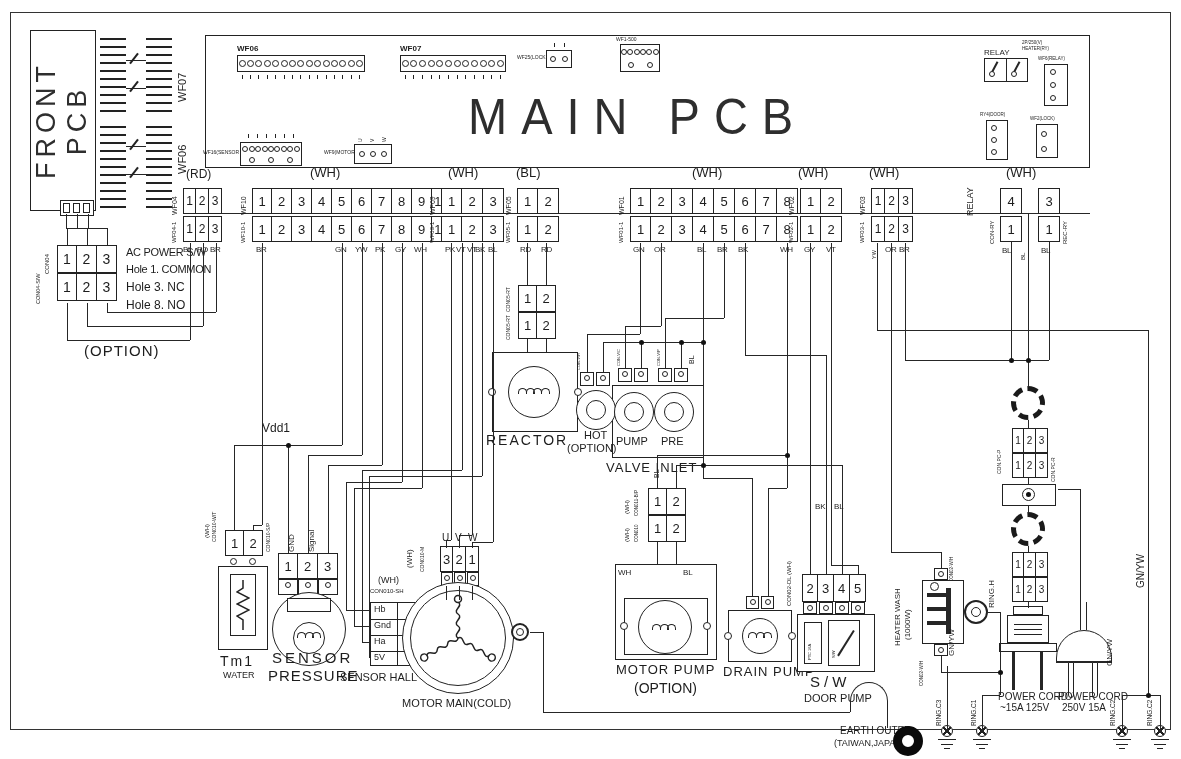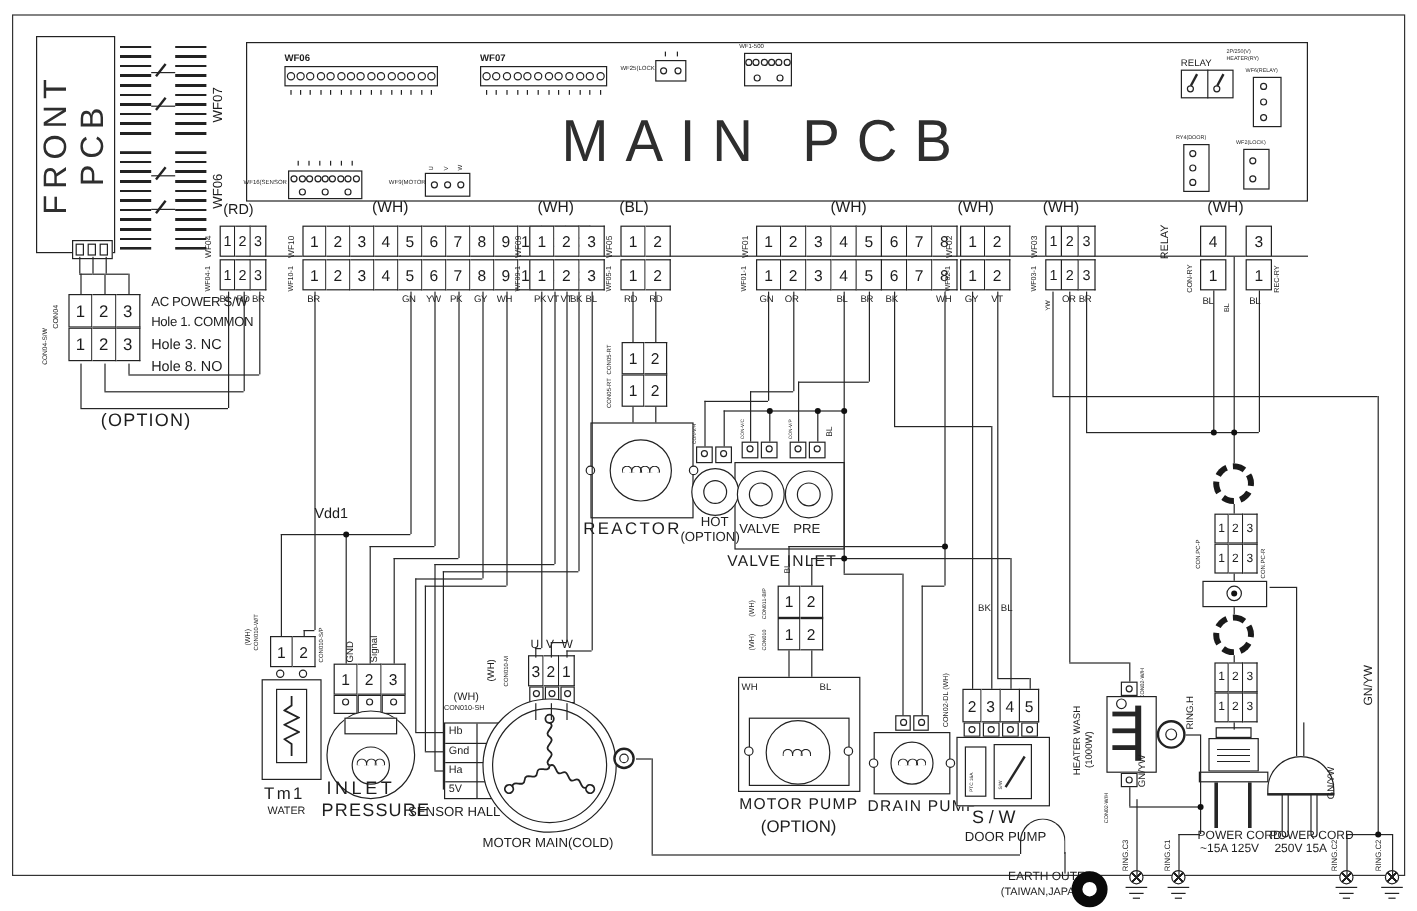--- a/index.html
+++ b/index.html
@@ -451,21 +451,21 @@
       <i></i>
     </div>
   <div class="circ" style="left:272px;top:592px;width:74px;height:74px"></div>
   <div class="box thin" style="left:287px;top:598px;width:44px;height:14px"></div>
   <div class="circ" style="left:293px;top:622px;width:32px;height:32px"></div>
   <div class="coil" style="left:297px;top:632px">
       <span></span>
       <span></span>
       <span></span>
     </div>
-  <div class="t" style="left:272px;top:650px;font-size:15px;letter-spacing:3px">INLET</div>
+  <div class="t" style="left:272px;top:650px;font-size:15px;letter-spacing:3px">SENSOR</div>
   <div class="t" style="left:268px;top:668px;font-size:15px;letter-spacing:1px">PRESSURE</div>
 
   <div class="t" style="left:378px;top:576px;font-size:9px">(WH)</div>
   <div class="t" style="left:370px;top:588px;font-size:6px">CON010-SH</div>
   <div class="abs" style="left:370px;top:602px;width:56px;height:64px;border:1.3px solid #222">
     <div style="position:absolute;left:26px;top:0;width:1px;height:100%;background:#222"></div>
     <div style="position:absolute;left:0;top:16px;width:100%;height:1px;background:#222"></div>
     <div style="position:absolute;left:0;top:32px;width:100%;height:1px;background:#222"></div>
     <div style="position:absolute;left:0;top:48px;width:100%;height:1px;background:#222"></div>
     <div class="t" style="left:3px;top:2px;font-size:9px">Hb</div>
@@ -562,21 +562,21 @@
     </div>
   <div class="box thin" style="left:612px;top:385px;width:92px;height:73px"></div>
   <div class="circ" style="left:576px;top:390px;width:40px;height:40px"></div>
   <div class="circ" style="left:586px;top:400px;width:20px;height:20px"></div>
   <div class="circ" style="left:614px;top:392px;width:40px;height:40px"></div>
   <div class="circ" style="left:624px;top:402px;width:20px;height:20px"></div>
   <div class="circ" style="left:654px;top:392px;width:40px;height:40px"></div>
   <div class="circ" style="left:664px;top:402px;width:20px;height:20px"></div>
   <div class="t" style="left:584px;top:430px;font-size:11px">HOT</div>
   <div class="t" style="left:567px;top:443px;font-size:11px">(OPTION)</div>
-  <div class="t" style="left:616px;top:436px;font-size:11px">VALVE</div>
+  <div class="t" style="left:616px;top:436px;font-size:11px">PUMP</div>
   <div class="t" style="left:661px;top:436px;font-size:11px">PRE</div>
   <div class="t" style="left:606px;top:461px;font-size:13px;letter-spacing:1px">VALVE INLET</div>
 
   <div class="t r" style="left:624px;top:488px;height:26px;font-size:6px">(WH)</div>
   <div class="t r" style="left:635px;top:484px;height:32px;font-size:4.5px">CON011-B/P</div>
   <div class="t r" style="left:624px;top:516px;height:26px;font-size:6px">(WH)</div>
   <div class="t r" style="left:635px;top:516px;height:26px;font-size:4.5px">CON010</div>
   <div class="t r" style="left:653px;top:462px;height:16px;font-size:7px">BL</div>
   <div class="prow" style="left:648px;top:488px">
       <span class="pc" style="width: 19px; height: 27px; font-size: 13px;">1</span>

